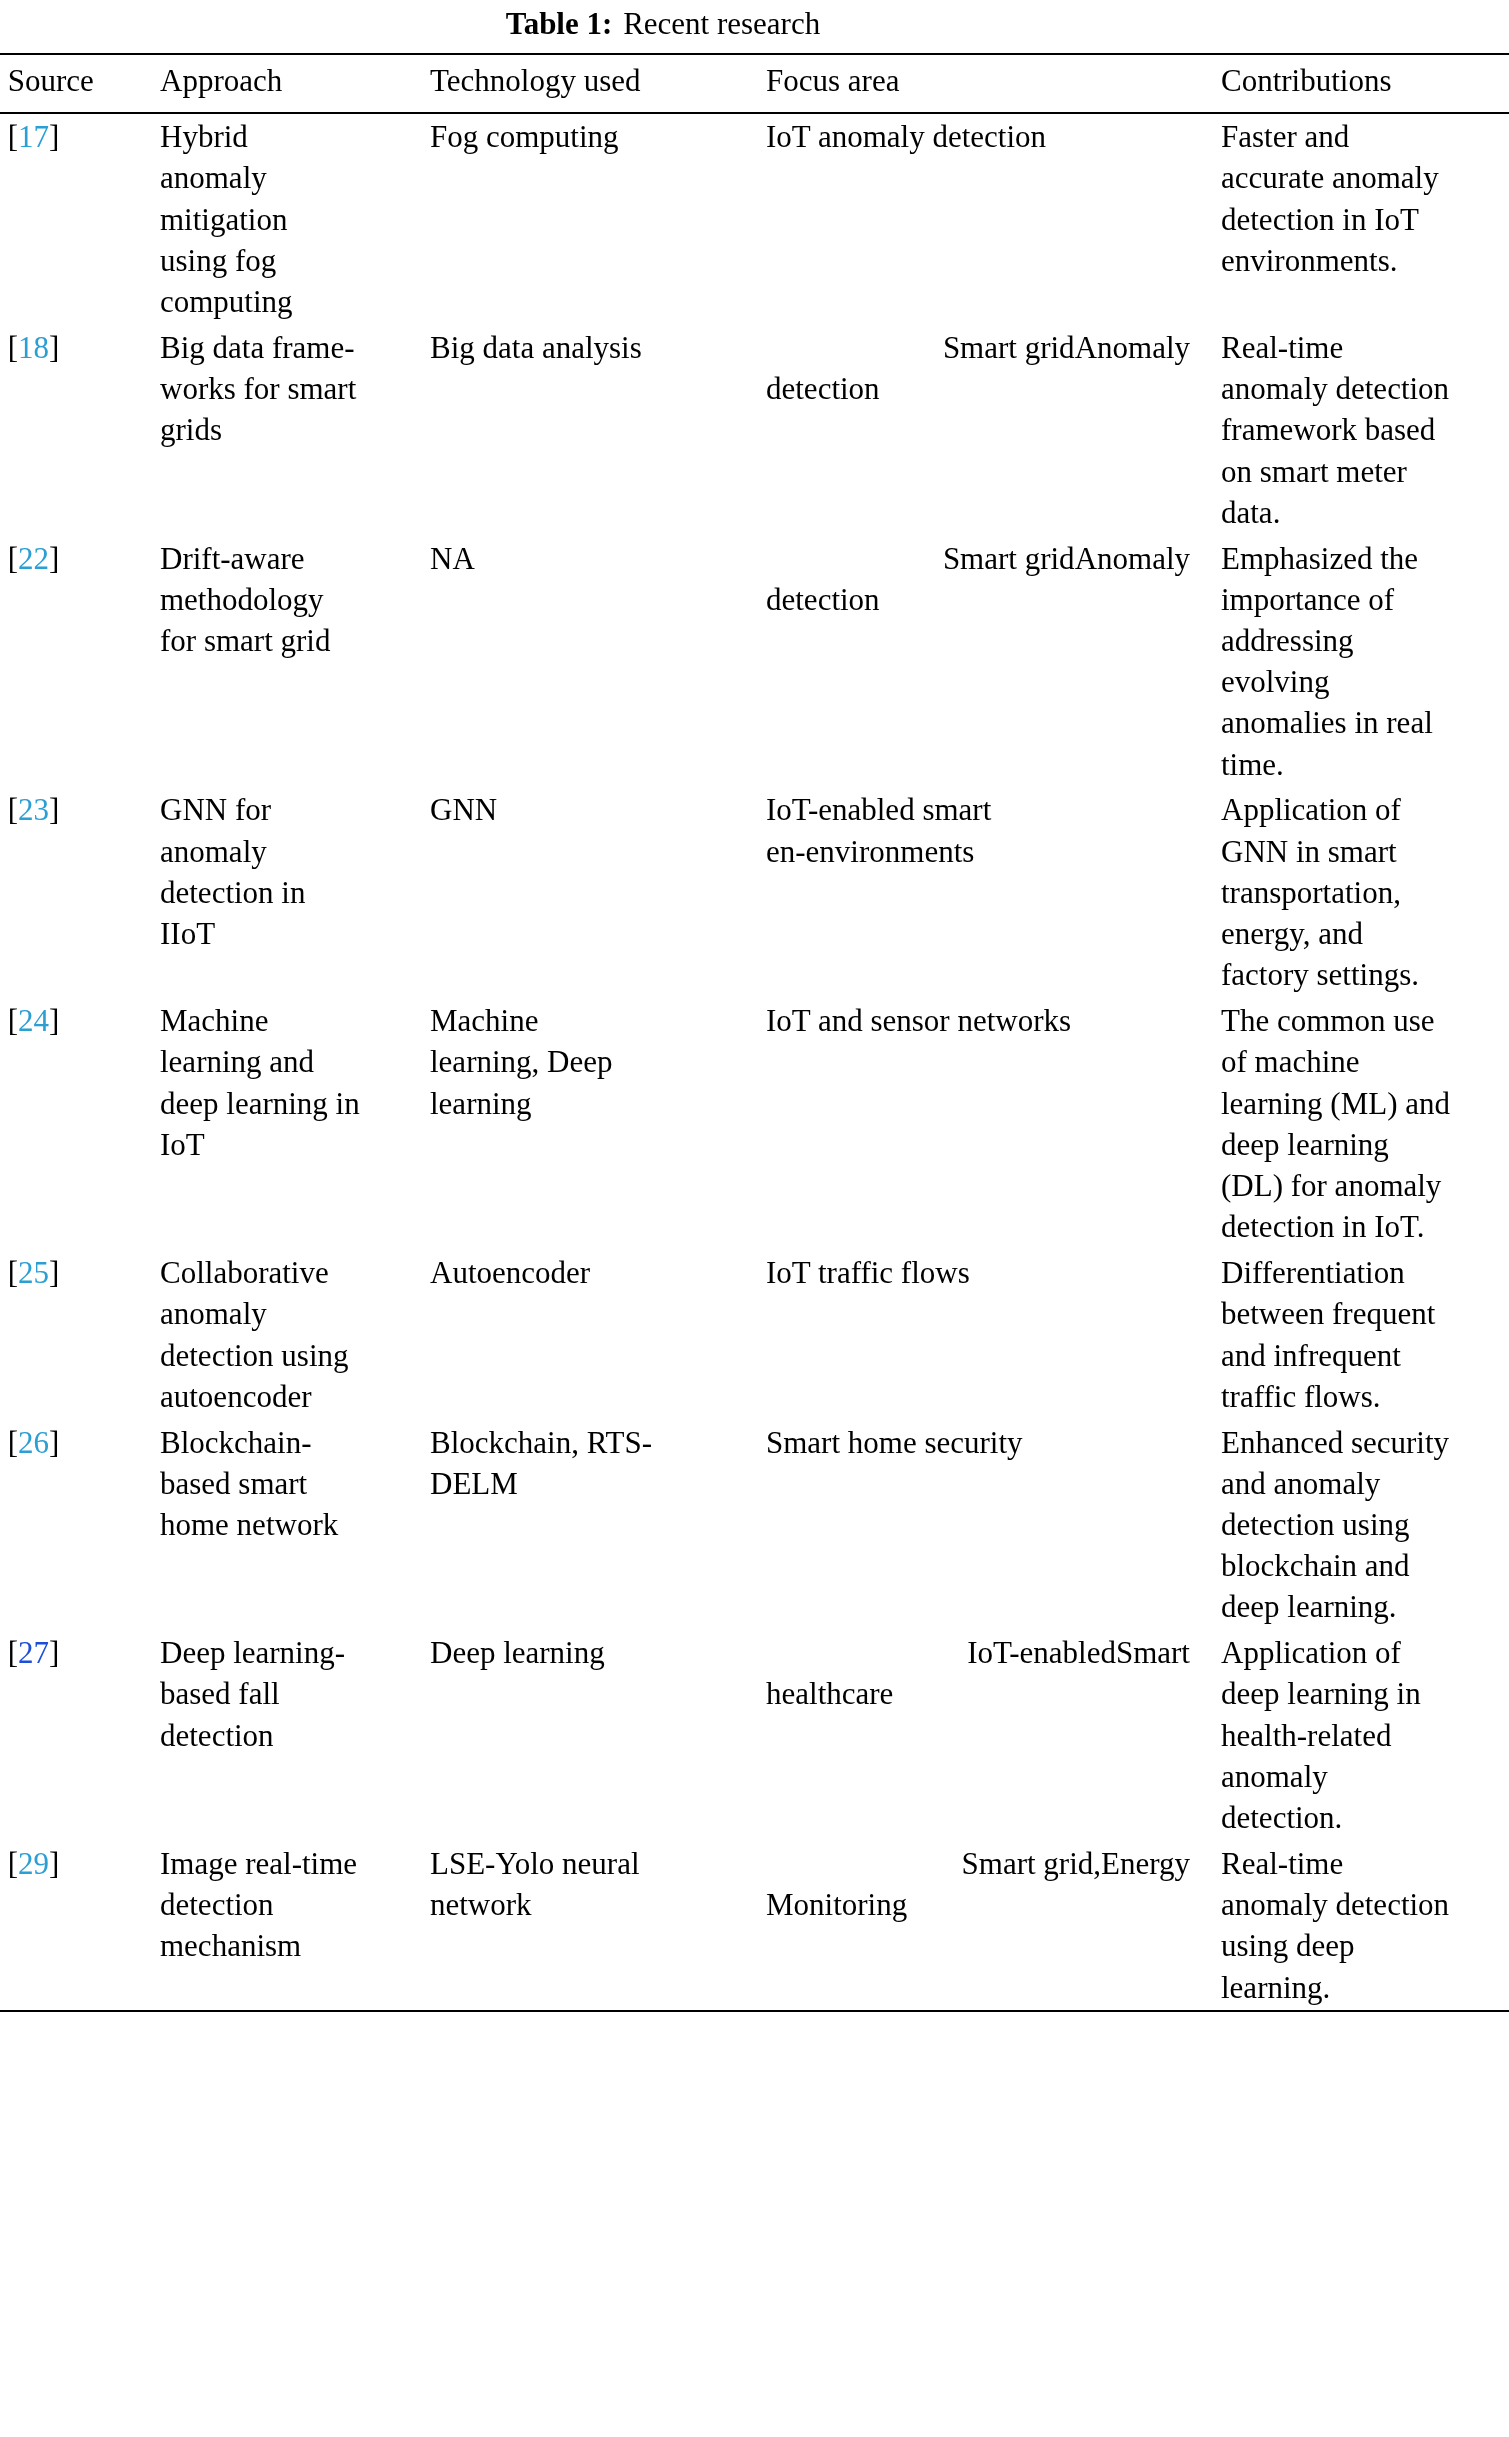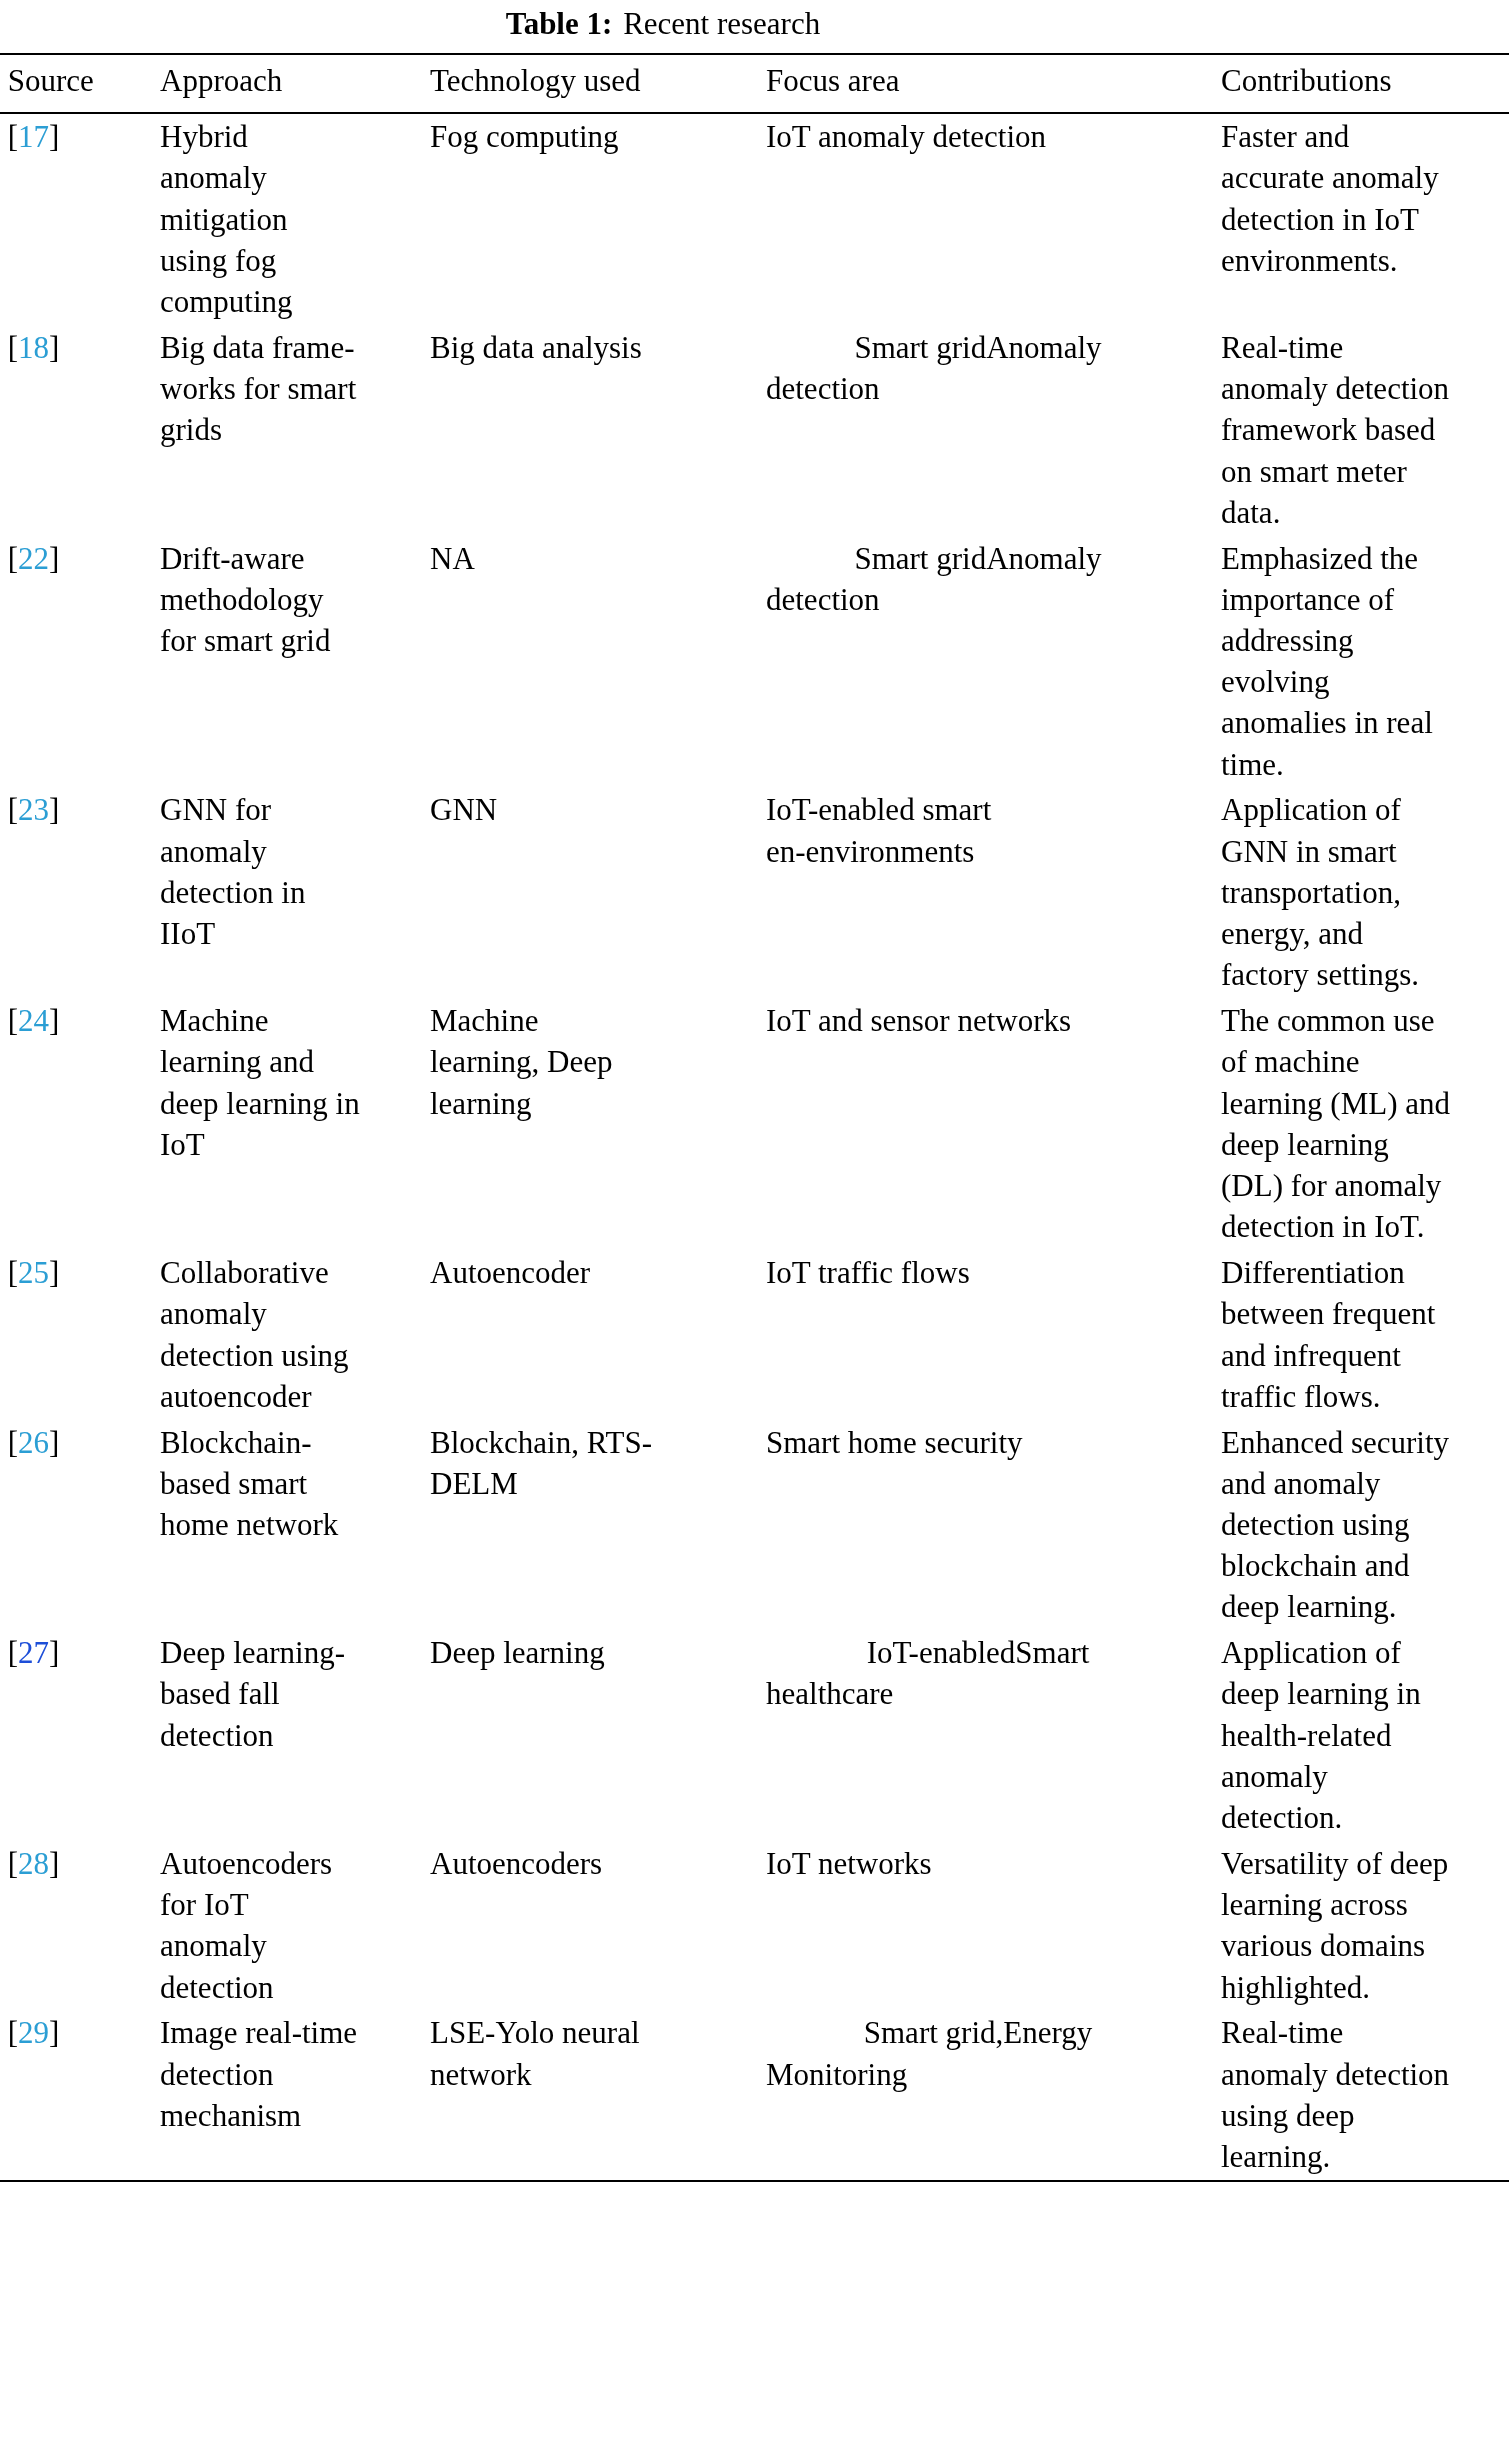--- a/index.html
+++ b/index.html
@@ -55,21 +55,21 @@
   .cite-num {
     color: #2b9ed4;
     text-decoration: none;
     cursor: pointer;
   }
   .bracket { color: #000000; }
 
   .focus-line { display: block; }
   .focus-line.spread {
     display: flex;
-    justify-content: center;
+    justify-content: flex-end;
   }
 </style>
 </head>
 <body>
 
 <div class="page">
 
   <div class="caption">
     <span class="caption-label">Table 1:</span><span class="caption-text">Recent research</span>
   </div>
@@ -179,29 +179,20 @@
     <td class="c-focus">
             <div class="focus-line spread">
               <span>IoT-enabled</span>
               <span>Smart</span>
             </div>
             <div class="focus-line"><span>healthcare</span></div>
           </td>
     <td class="c-contributions">Application of deep learning in health-related anomaly detection.</td>
   </tr>
 
-  <tr>
-    <td class="c-source"><span class="bracket">[</span><span class="cite-num" style="color: rgb(43, 158, 212);">28</span><span class="bracket">]</span></td>
-    <td class="c-approach">Autoencoders for IoT anomaly detection</td>
-    <td class="c-technology">Autoencoders</td>
-    <td class="c-focus">
-            <div class="focus-line"><span>IoT networks</span></div>
-          </td>
-    <td class="c-contributions">Versatility of deep learning across various domains highlighted.</td>
-  </tr>
 
   <tr>
     <td class="c-source"><span class="bracket">[</span><span class="cite-num" style="color: rgb(43, 158, 212);">29</span><span class="bracket">]</span></td>
     <td class="c-approach">Image real-time detection mechanism</td>
     <td class="c-technology">LSE-Yolo neural network</td>
     <td class="c-focus">
             <div class="focus-line spread">
               <span>Smart grid,</span>
               <span>Energy</span>
             </div>

